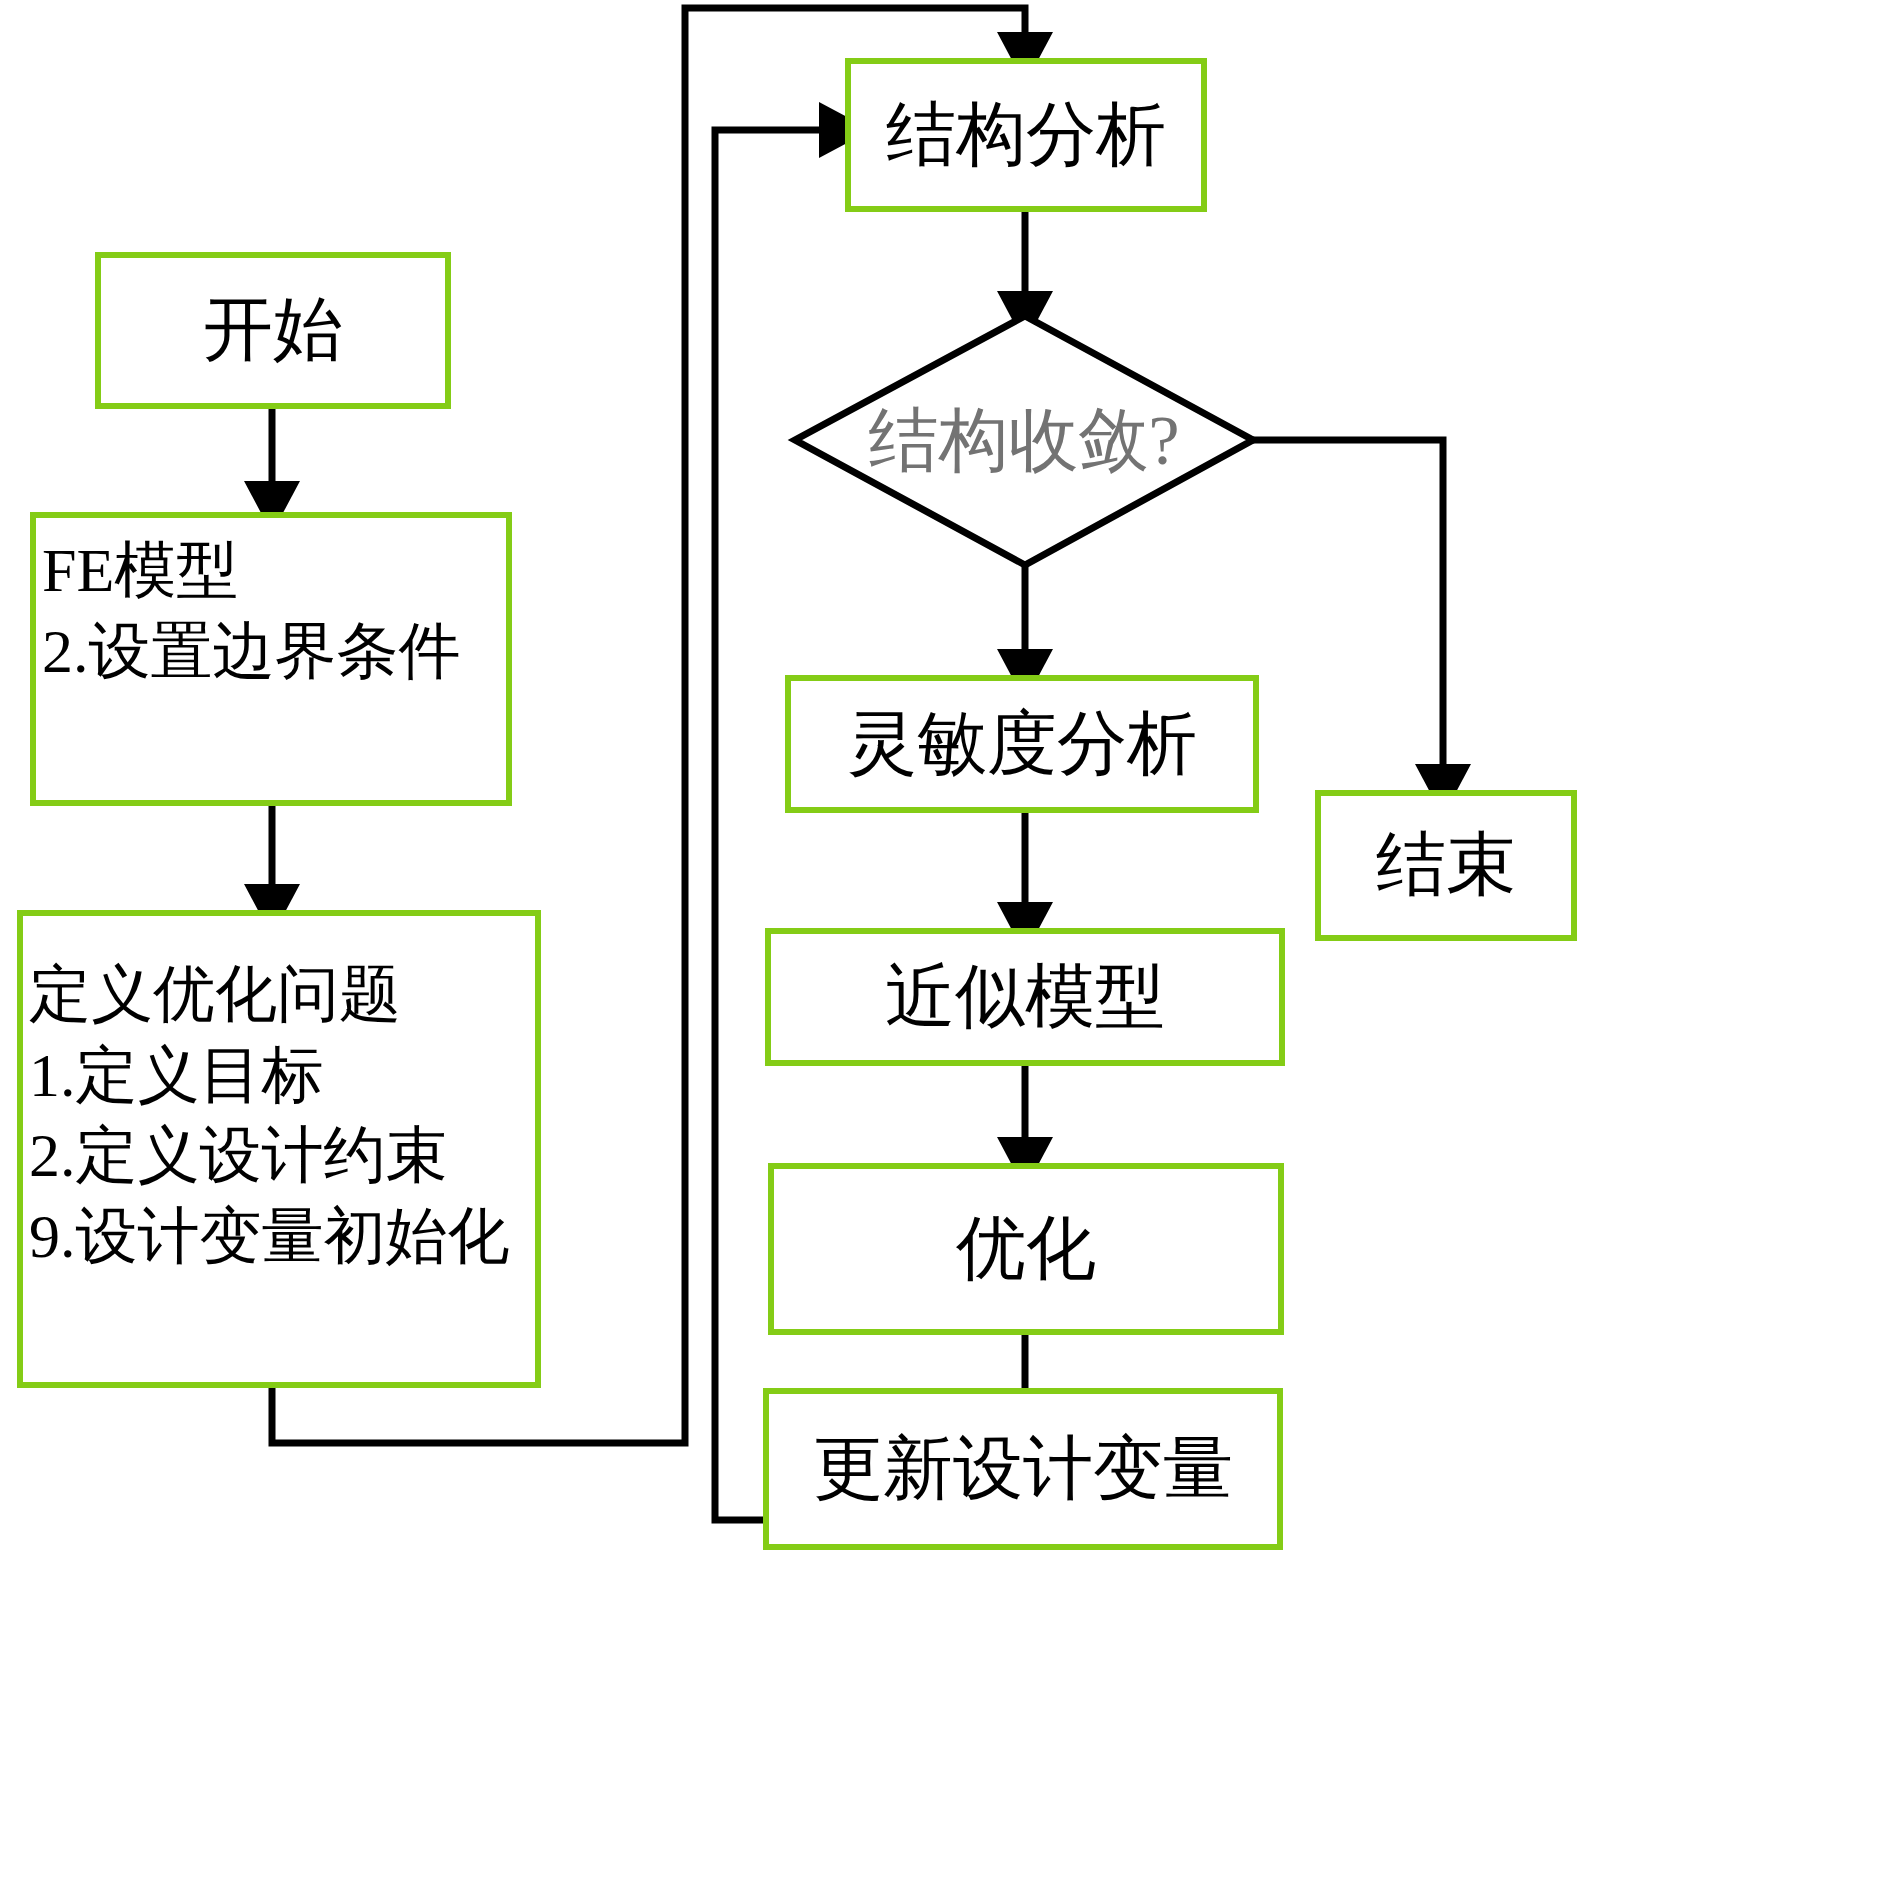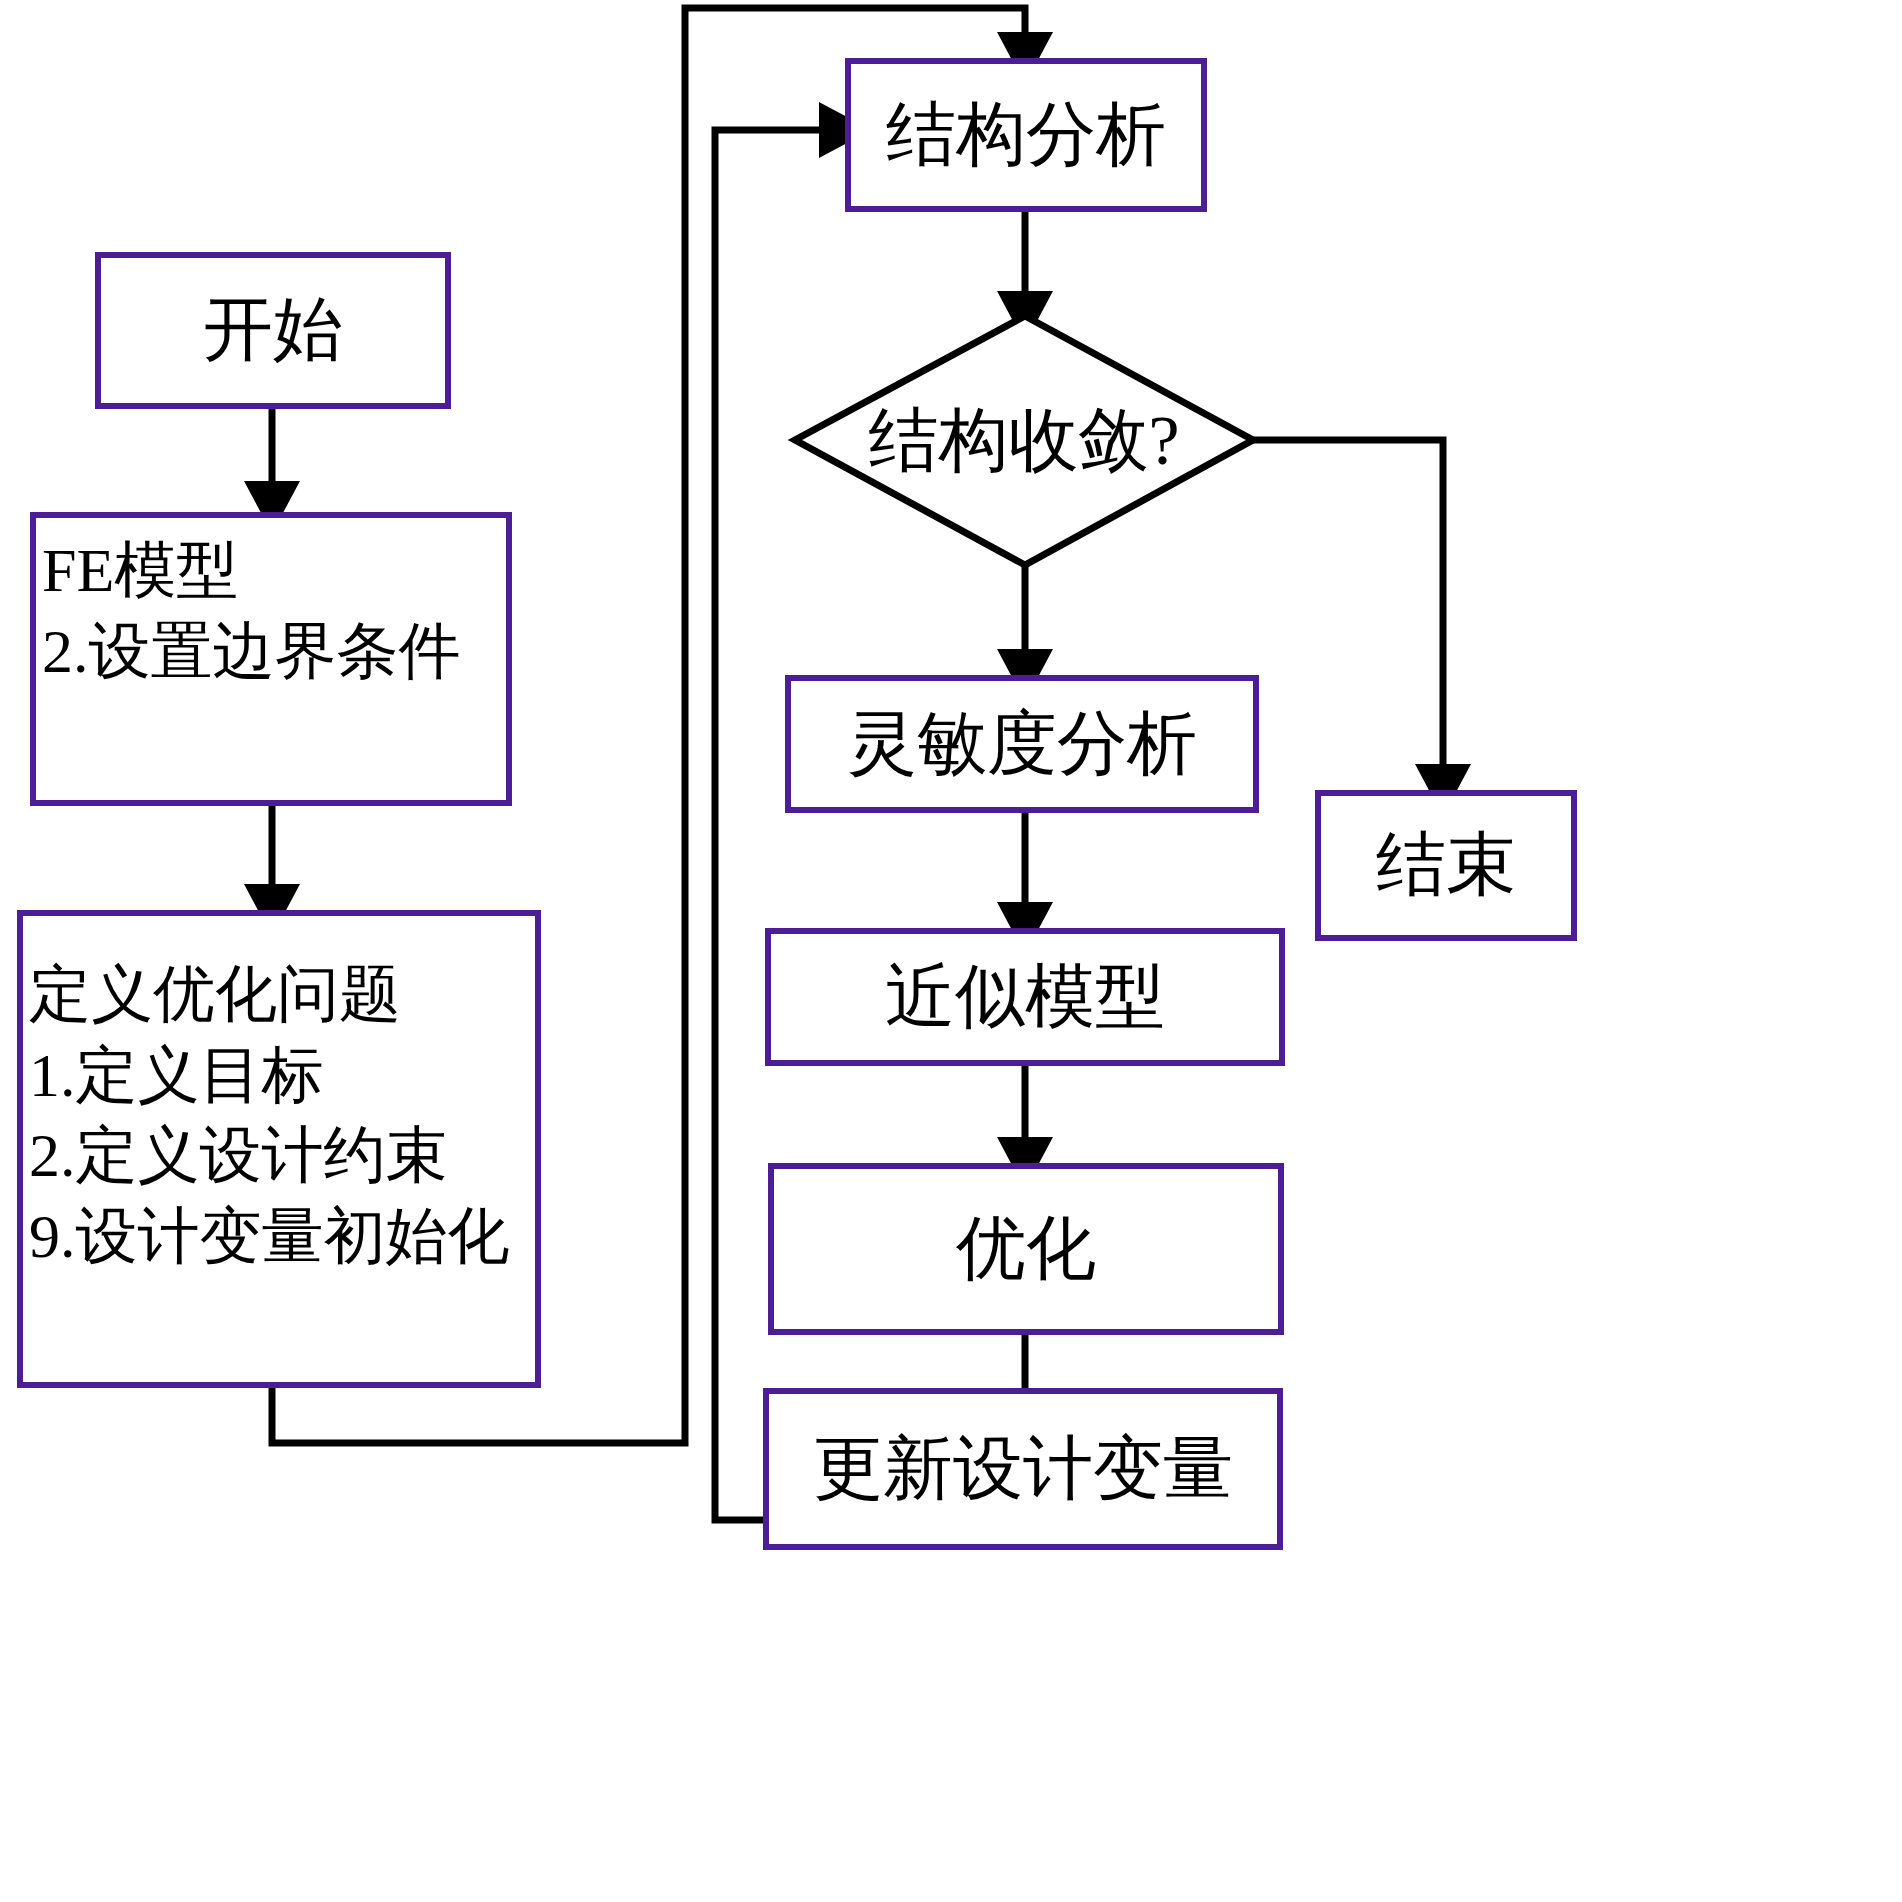--- a/index.html
+++ b/index.html
@@ -1,27 +1,27 @@
 <!DOCTYPE html>
 <html><head>
 <meta charset="utf-8">
 <style>
   html,body{margin:0;padding:0;background:#ffffff;}
   body{font-family:"Liberation Serif","DejaVu Serif",serif;}
   #canvas{position:relative;width:1902px;height:1902px;background:#ffffff;overflow:hidden;}
   #canvas svg{position:absolute;left:0;top:0;width:1902px;height:1902px;}
-  .node{position:absolute;box-sizing:border-box;border:6px solid #4c1d95;background:#fff;display:flex;}
+  .node{position:absolute;box-sizing:border-box;border:6px solid #84cc16;background:#fff;display:flex;}
   .node.center{align-items:center;justify-content:center;}
   .node.block{align-items:flex-start;justify-content:flex-start;flex-direction:column;}
   .node-label{font-family:"Liberation Serif","DejaVu Serif",serif;color:#000;line-height:1.18;white-space:nowrap;}
   .lbl-xl{font-size:70px;}
   .multiline{padding:12px 0 0 6px;}
   .multiline .node-label{display:block;font-size:62px;line-height:1.30;}
   .diamond{position:absolute;}
-  .diamond .dlabel{position:absolute;left:0;top:0;width:100%;height:100%;display:flex;align-items:center;justify-content:center;font-size:70px;color:#000000;font-family:"Liberation Serif","DejaVu Serif",serif;white-space:nowrap;}
+  .diamond .dlabel{position:absolute;left:0;top:0;width:100%;height:100%;display:flex;align-items:center;justify-content:center;font-size:70px;color:#737373;font-family:"Liberation Serif","DejaVu Serif",serif;white-space:nowrap;}
 </style>
 </head>
 <body>
 
 <div id="canvas">
 
   <svg viewBox="0 0 1902 1902">
     <defs>
       <marker id="ah" markerWidth="10" markerHeight="10" refX="2.0" refY="4" orient="auto" markerUnits="strokeWidth">
         <path d="M0,0 L0,8 L7.5,4 z" fill="#000"></path>

